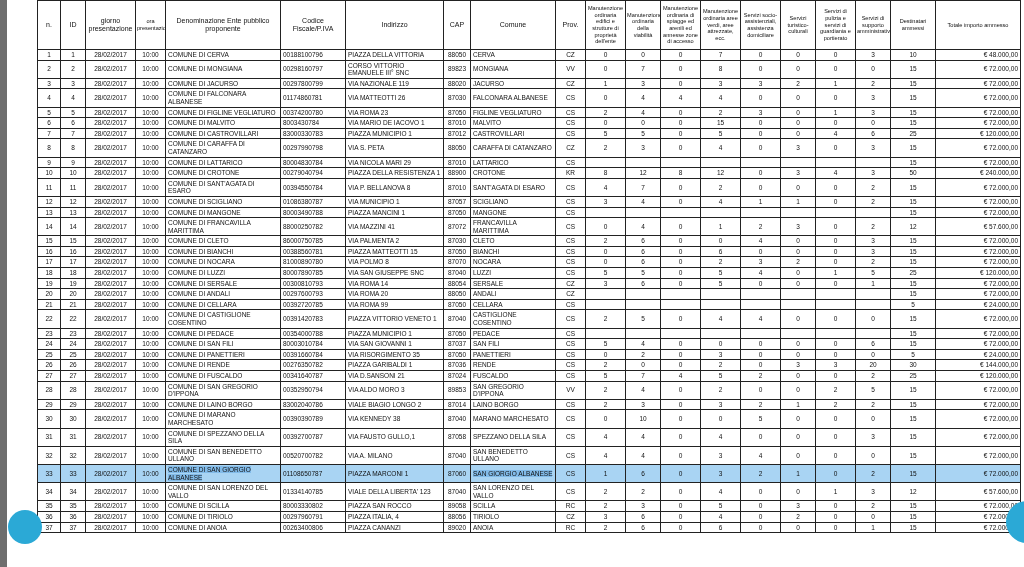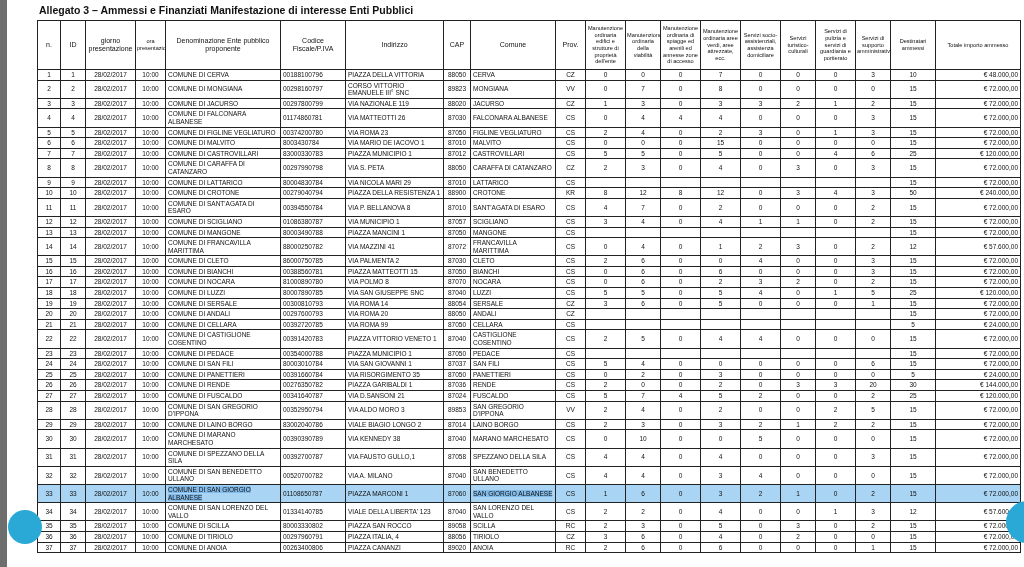--- a/index.html
+++ b/index.html
@@ -21,21 +21,20 @@
   .click-indicator{position:absolute;border-radius:50%;z-index:10;}
   #ind-left{left:8px;top:510px;width:34px;height:34px;}
   #ind-right{left:1006px;top:501px;width:42px;height:42px;}
 </style>
 </head>
 <body>
 
 <div class="window-edge" style="background: rgb(110, 110, 110);"></div>
 
 <div class="page">
-  <div class="doc-title">Allegato 3 – Ammessi e Finanziati Manifestazione di interesse Enti Pubblici</div>
   <table>
     <colgroup>
       <col style="width:23px">
         <col style="width:25px">
         <col style="width:50px">
         <col style="width:30px">
       <col style="width:115px">
         <col style="width:65px">
         <col style="width:98px">
         <col style="width:27px">

